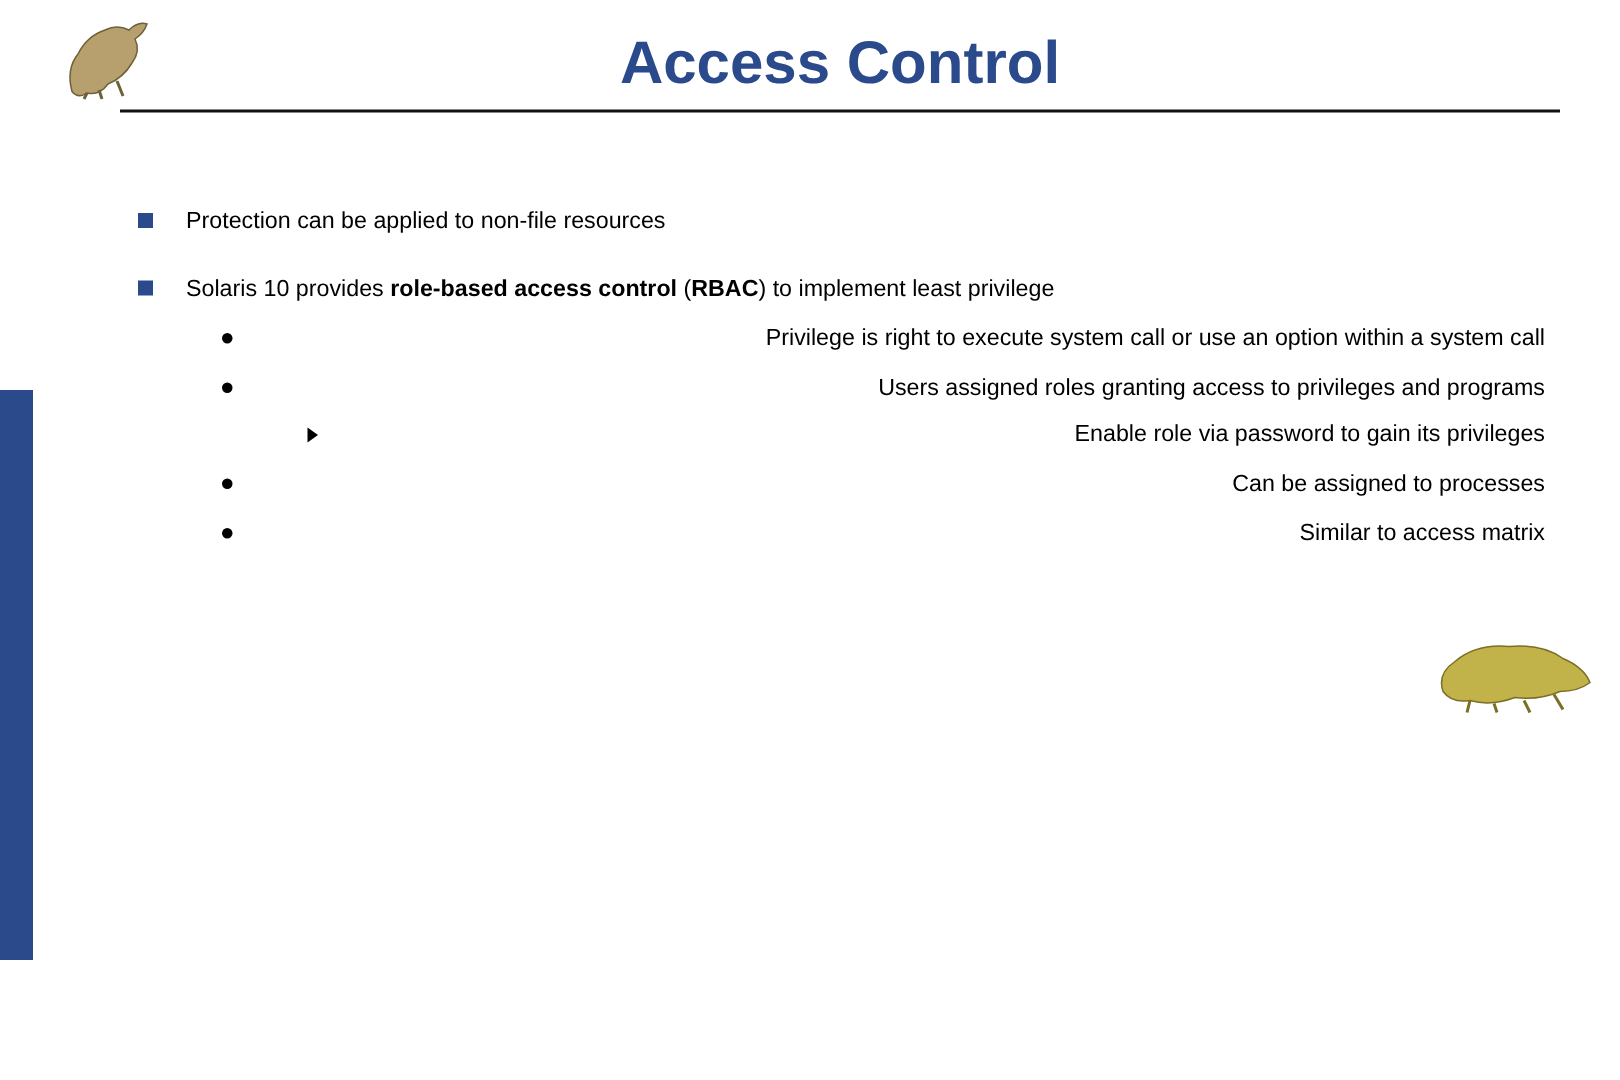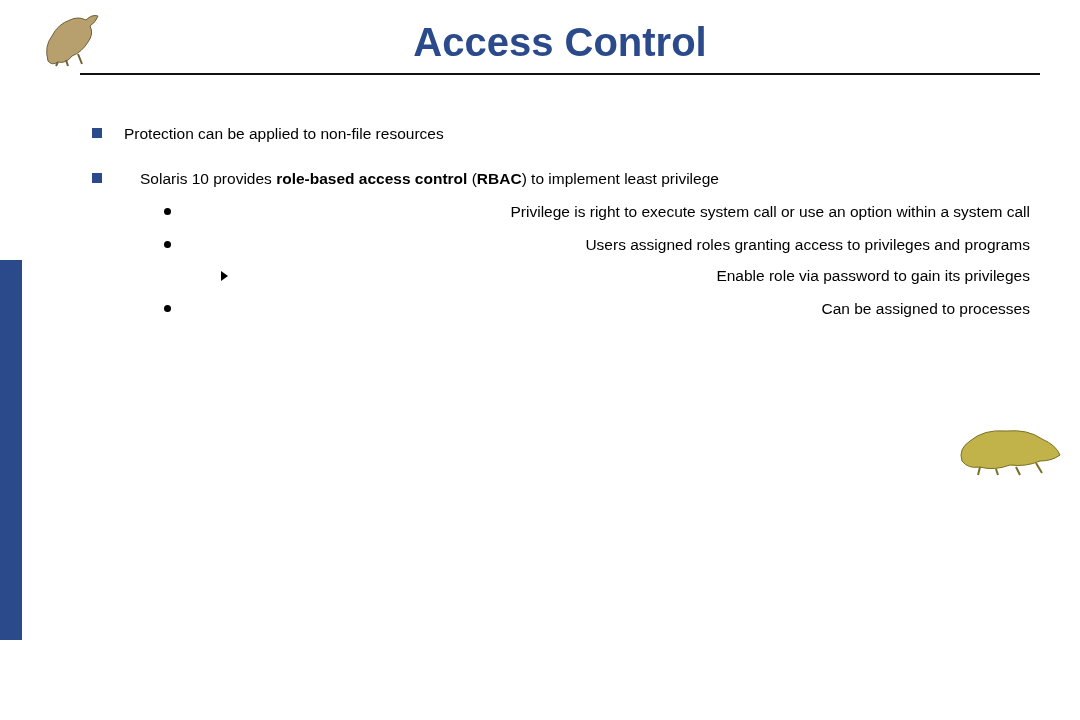--- a/index.html
+++ b/index.html
@@ -4,23 +4,23 @@
 <style>
   * { box-sizing: border-box; margin: 0; padding: 0; }
   html, body { width: 1080px; height: 720px; font-family: Arial, Helvetica, sans-serif; background: #fff; overflow: hidden; }
   .slide { position: relative; width: 1080px; height: 511px; }
   .sidebar { position: absolute; left: 0; top: 260px; width: 22px; height: 380px; background: #2b4a8b; }
   .title-wrap { position: absolute; top: 20px; left: 80px; right: 40px; }
   .title { color: #2b4a8b; font-size: 40px; font-weight: bold; text-align: center; padding-bottom: 6px; }
   .title-rule { border: none; border-top: 2px solid #111; margin-top: 2px; }
   .dino-tl { position: absolute; left: 38px; top: 6px; width: 72px; height: 62px; }
   .dino-br { position: absolute; right: 14px; bottom: 34px; width: 110px; height: 56px; }
-  .content { position: absolute; top: 124px; left: 92px; right: 50px; font-size: 15.5px; color: #000; line-height: 1.35; }
+  .content { position: absolute; top: 138px; left: 92px; right: 50px; font-size: 15.5px; color: #000; line-height: 1.35; }
   .l1 { display: flex; align-items: flex-start; margin-bottom: 24px; }
-  .l1:last-of-type { margin-bottom: 0; gap: 16px; }
+  .l1:last-of-type { margin-bottom: 0; }
   .sqbul { width: 10px; height: 10px; background: #2b4a8b; flex: none; margin-top: 4px; margin-right: 22px; }
   .l1-body { flex: 1; }
   .l2 { display: flex; align-items: flex-start; margin-top: 12px; margin-left: 24px; }
   .dotbul { width: 7px; height: 7px; background: #000; border-radius: 50%; flex: none; margin-top: 6px; margin-right: 22px; }
   .l2-body { flex: 1; text-align: right; }
   .l3 { display: flex; align-items: flex-start; margin-top: 10px; margin-left: 28px; }
   .tribul { width: 0; height: 0; border-top: 5px solid transparent; border-bottom: 5px solid transparent; border-left: 7px solid #000; flex: none; margin-top: 5px; margin-right: 20px; }
   .l3-body { flex: 1; }
   .footer { position: absolute; left: 0; right: 0; bottom: 10px; height: 20px; font-size: 12.5px; font-weight: bold; color: #2b4a8b; }
   .f-left { position: absolute; left: 14px; bottom: 0; }
@@ -74,20 +74,24 @@
               <div class="l3-body">Enable role via password to gain its privileges</div>
             </div>
           </div>
         </div>
 
         <div class="l2">
           <div class="dotbul"></div>
           <div class="l2-body">Can be assigned to processes</div>
         </div>
 
+        <div class="l2">
+          <div class="dotbul"></div>
+          <div class="l2-body">Similar to access matrix</div>
+        </div>
 
       </div>
     </div>
 
   </div>
 
   <div class="dino-br">
     <svg viewBox="0 0 110 56" width="110" height="56">
       <path d="M6 40 Q2 28 14 20 Q28 8 50 10 Q72 8 86 18 Q100 24 104 34 Q96 40 84 40 Q70 46 54 44 Q38 50 24 46 Q12 48 6 40 Z" fill="#c2b24a" stroke="#7a6f24" stroke-width="1"></path>
       <path d="M24 46 L22 54 M40 48 L42 54 M60 46 L64 54 M80 42 L86 52" stroke="#7a6f24" stroke-width="2" fill="none"></path>

